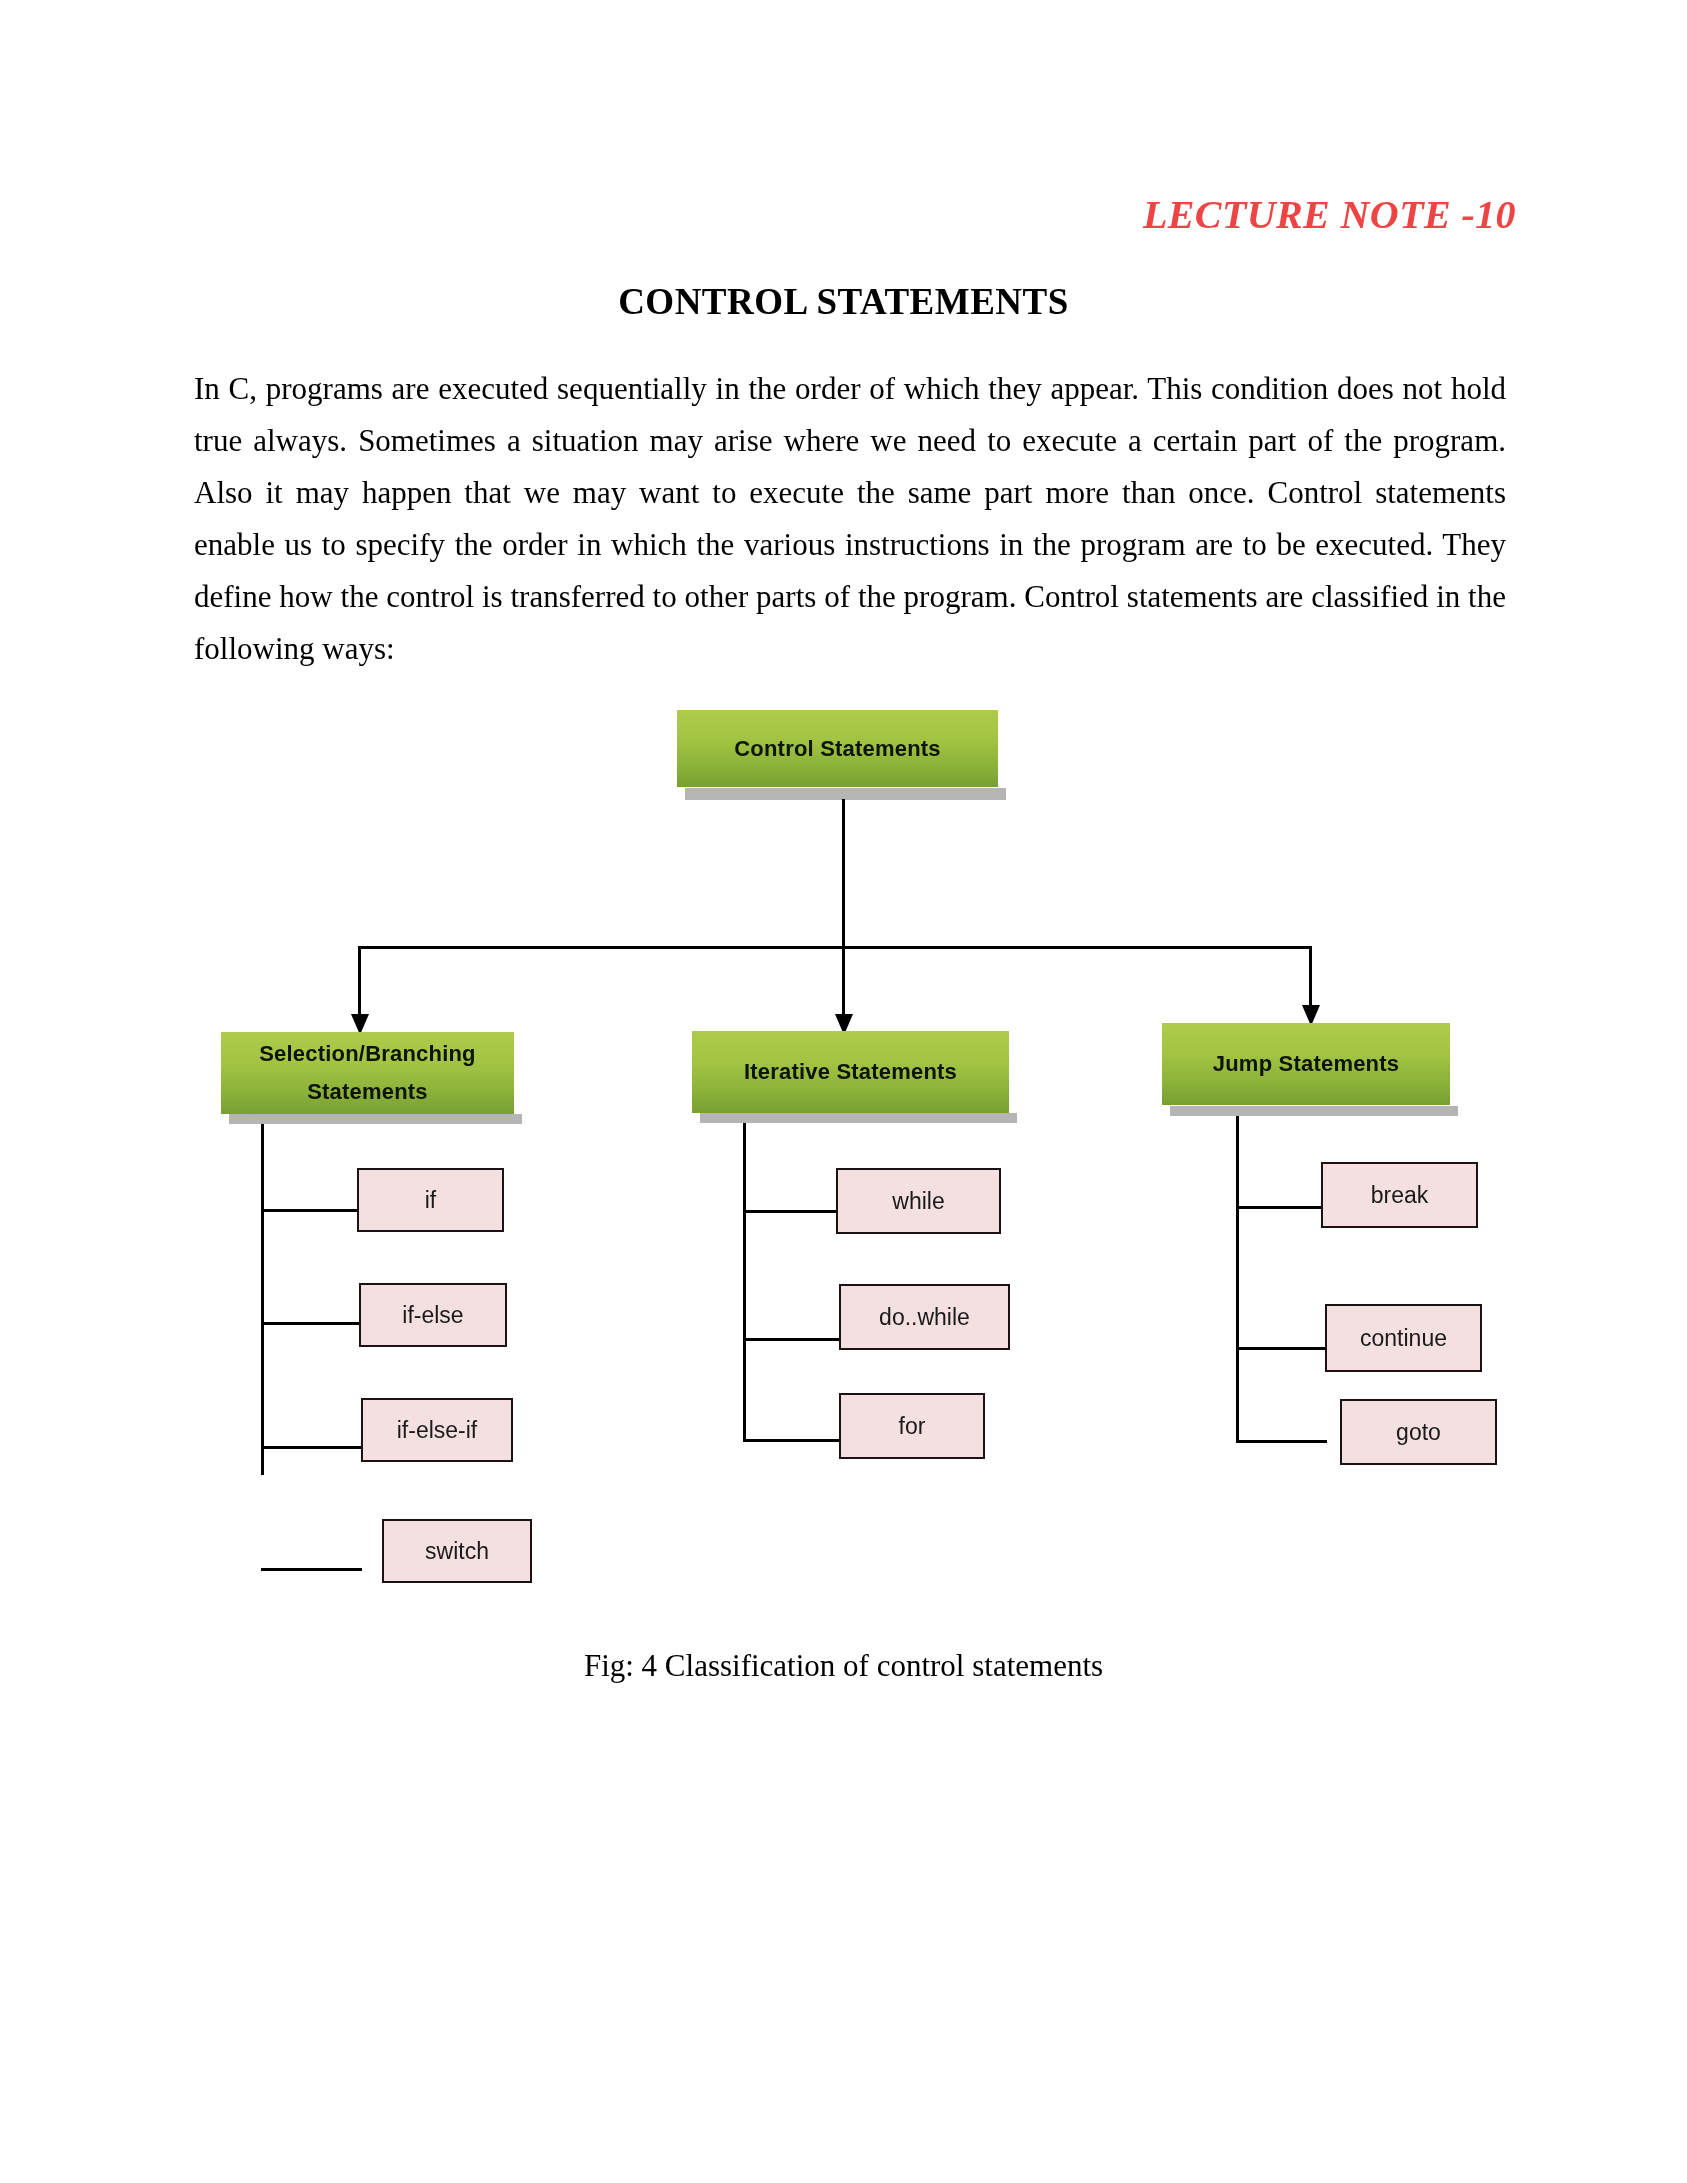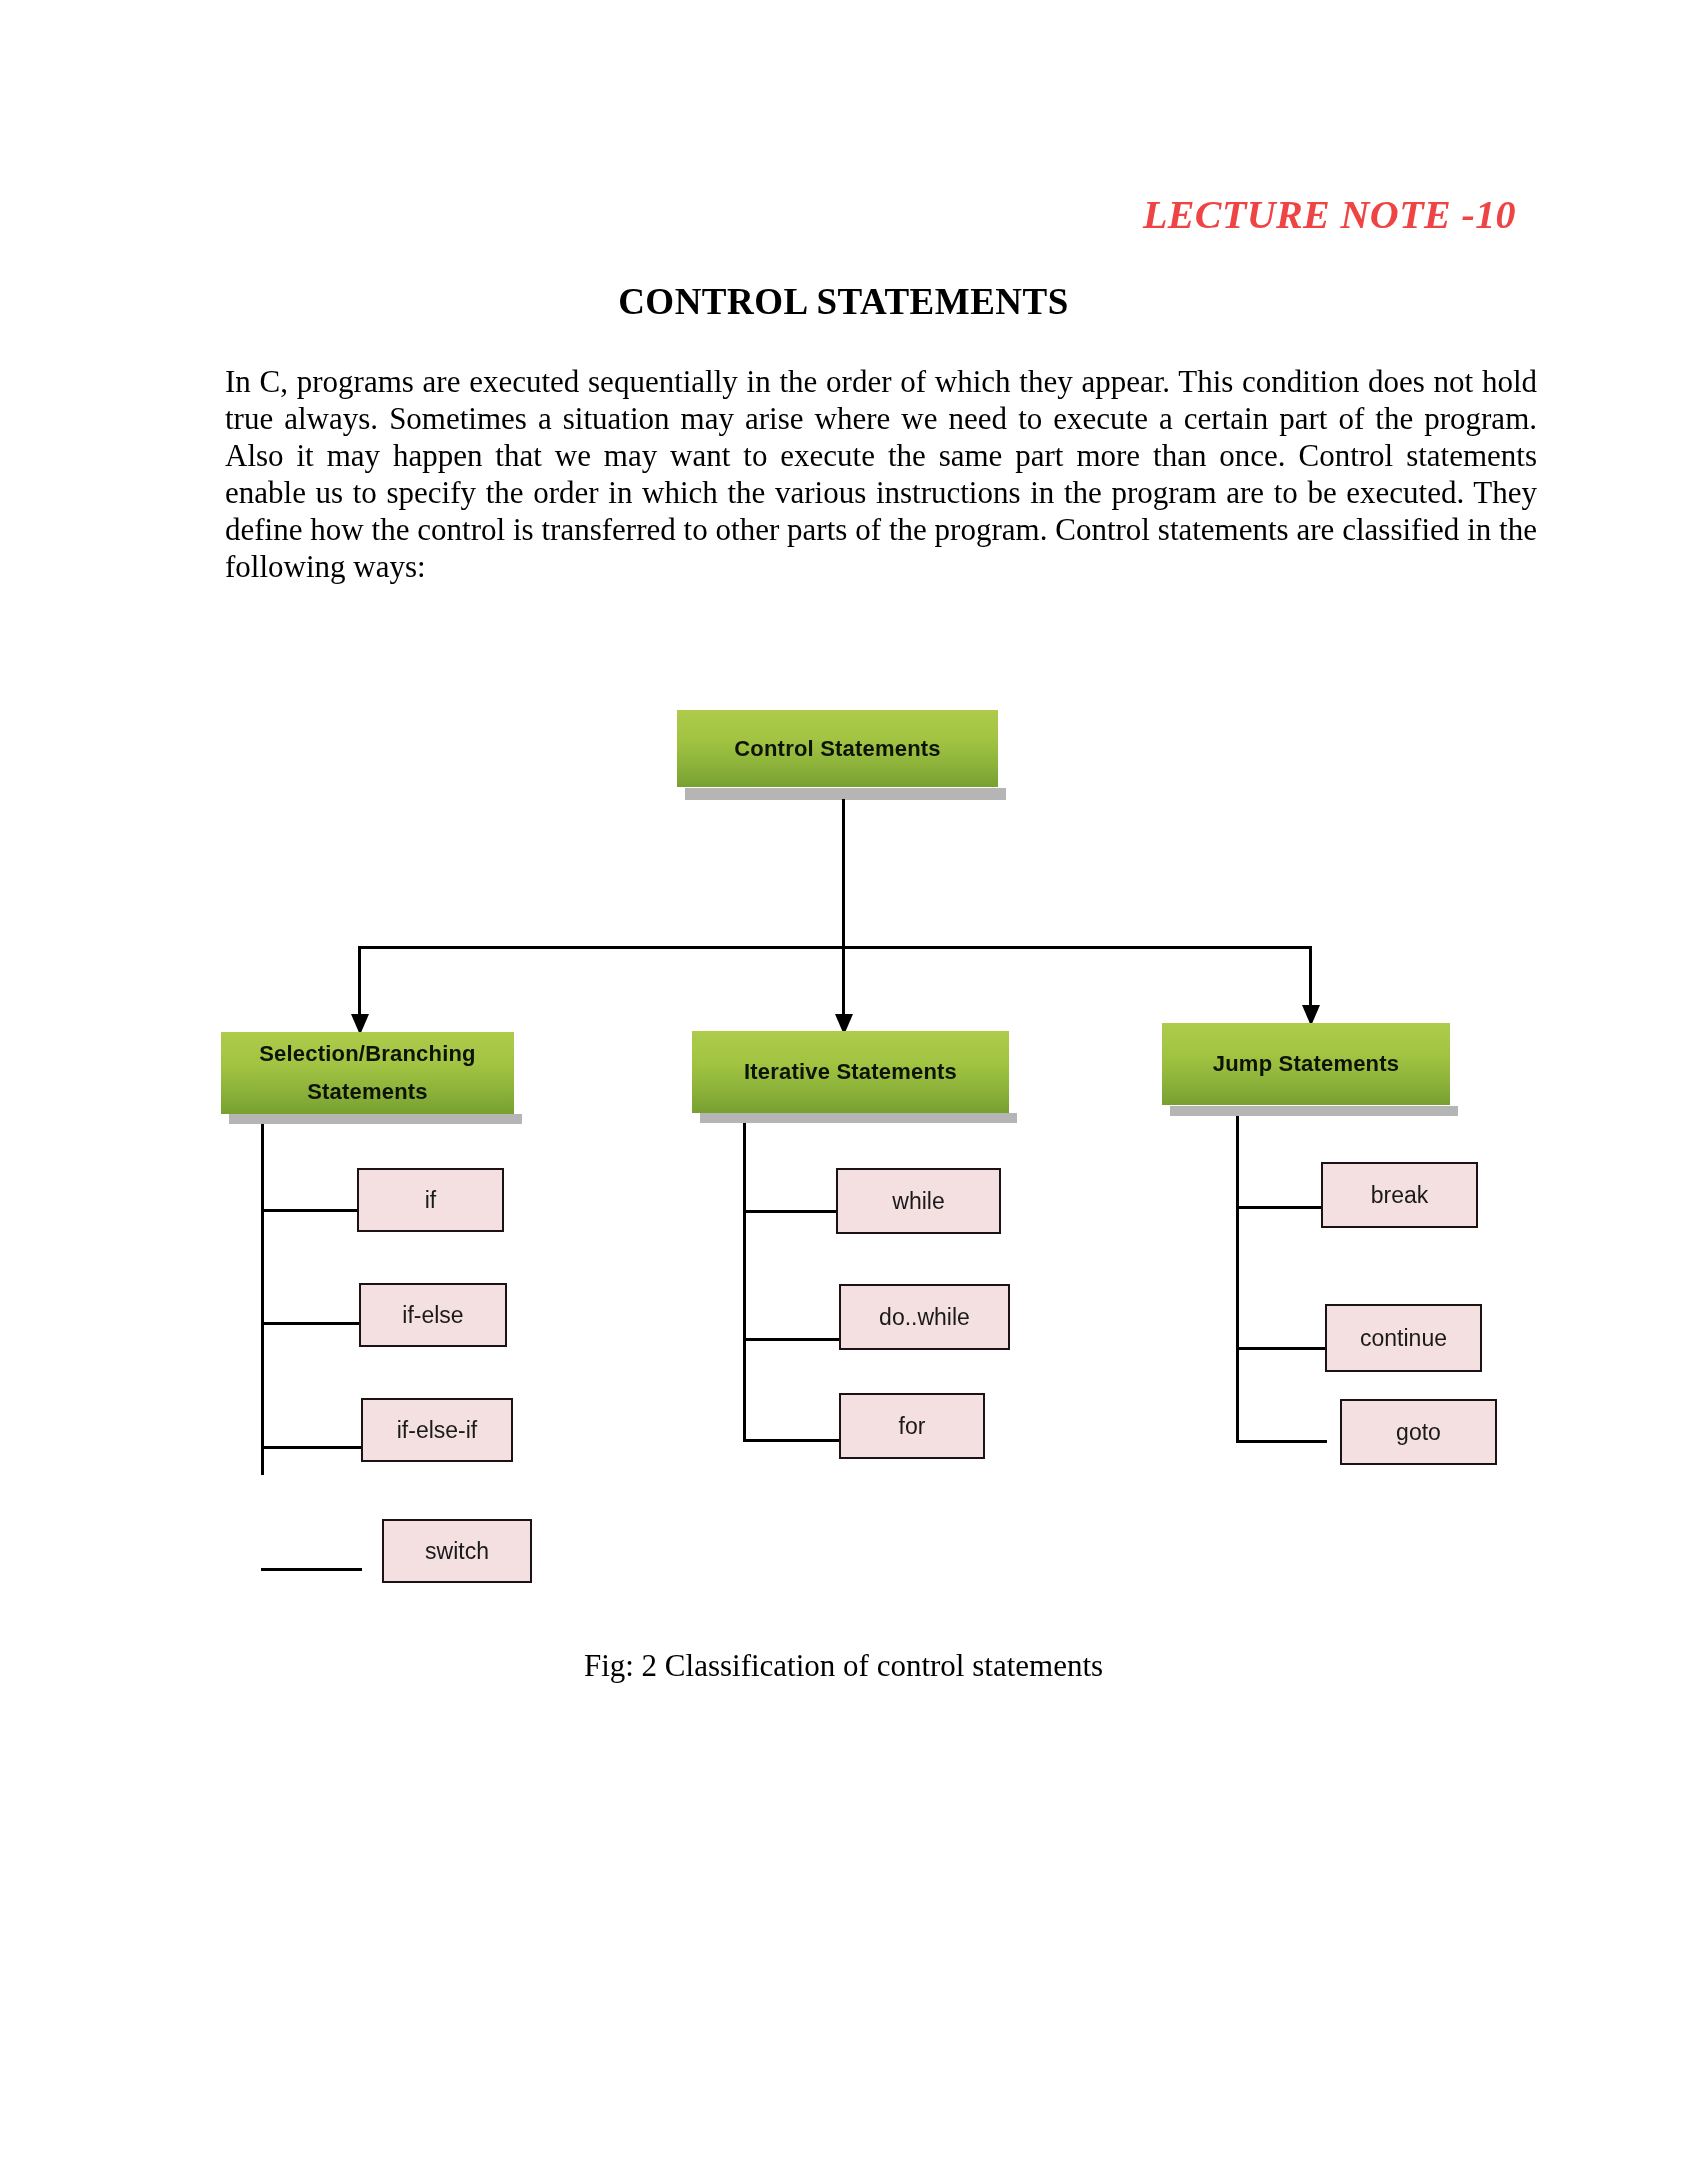--- a/index.html
+++ b/index.html
@@ -50,24 +50,23 @@
   }
 
   
   .body-para {
     position: absolute;
     left: 194px;
     top: 363px;
     width: 1312px;
     font-family: "Liberation Serif", serif;
     font-size: 31px;
-    line-height: 37px;
+    line-height: 52px;
     text-align: justify;
     text-justify: inter-word;
-    margin-left: 31px;
   }
 
   
   .diagram {
     position: absolute;
     left: 0;
     top: 684px;
     width: 1687px;
     height: 956px;
   }
@@ -206,16 +205,16 @@
     <div class="line-h" style="left:1236px; top:522px; width:87px; height:2.5px;"></div>
     <div class="line-h" style="left:1236px; top:663px; width:91px; height:2.5px;"></div>
     <div class="line-h" style="left:1236px; top:756px; width:91px; height:2.5px;"></div>
 
     <div class="node pink-node" style="left:1321px; top:478px; width:157px; height:66px;">break</div>
     <div class="node pink-node" style="left:1325px; top:620px; width:157px; height:68px;">continue</div>
     <div class="node pink-node" style="left:1340px; top:715px; width:157px; height:66px;">goto</div>
 
   </div>
 
-  <div class="fig-caption">Fig: 2 Classification of control statements</div>
+  <div class="fig-caption">Fig: 4 Classification of control statements</div>
 
 </div>
 
 
 </body></html>

